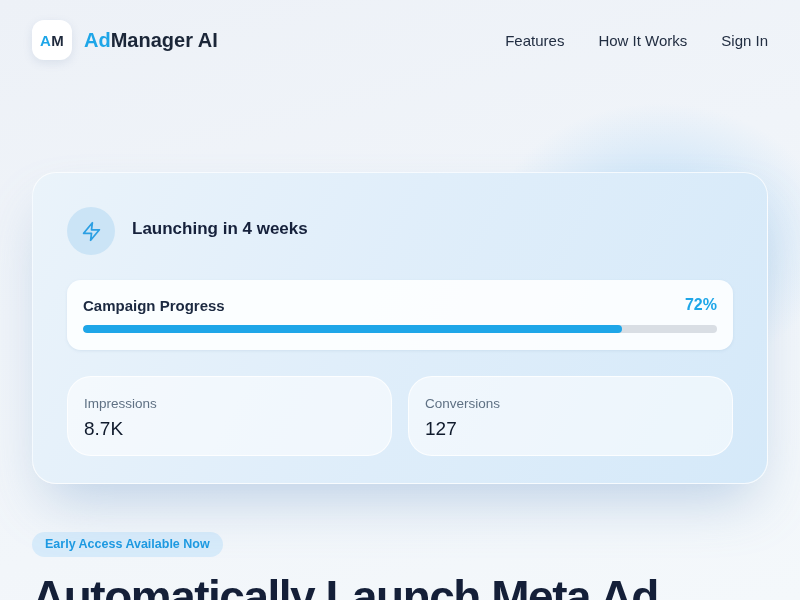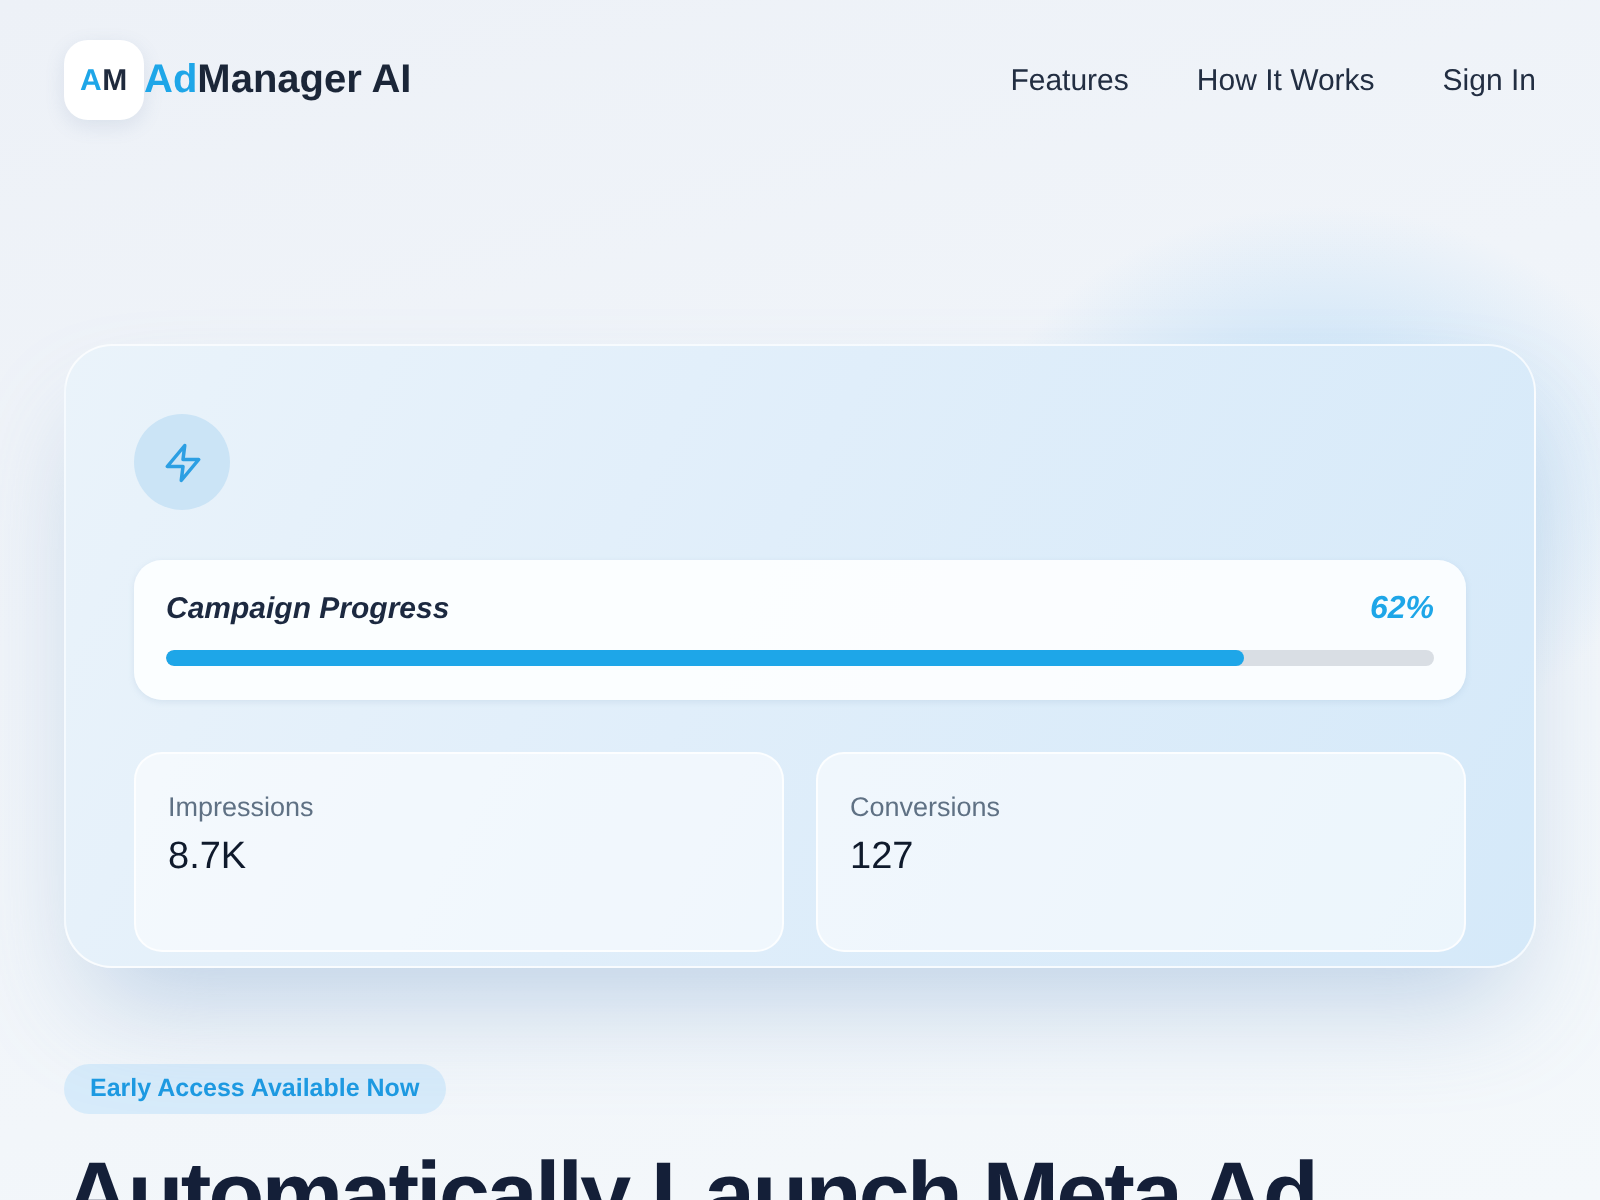--- a/index.html
+++ b/index.html
@@ -25,21 +25,21 @@
   }
   .logo-box{
     width:40px; height:40px; background:#ffffff; border-radius:12px;
     display:flex; align-items:center; justify-content:center;
     font-size:15px; font-weight:700; letter-spacing:.3px;
     box-shadow:0 3px 10px rgba(90,120,160,0.14);
     cursor:pointer;
   }
   .logo-a{ color:var(--accent,#1ea6e8); }
   .logo-m{ color:#1f2a3d; }
-  .brand{ font-size:20px; font-weight:800; color:#1b2638; cursor:pointer; }
+  .brand{ margin-left:12px; font-size:20px; font-weight:800; color:#1b2638; cursor:pointer; }
   .brand-hl{ color:var(--accent,#1ea6e8); }
   .nav{ margin-left:auto; display:flex; gap:34px; }
   .nav-link{
     font-size:15px; font-weight:500; color:#222e42; cursor:pointer; background:none; border:none;
     font-family:inherit;
   }
   .cta{
     margin-left:80px; background:var(--accent,#1ea6e8); color:#fff; border:none;
     border-radius:10px; padding:9px 19px; font-size:15px; font-weight:700;
     font-family:inherit; cursor:pointer;
@@ -59,29 +59,29 @@
     width:48px; height:48px; border-radius:50%; background:#cbe4f6;
     display:flex; align-items:center; justify-content:center; flex:none;
   }
   .card-title{ font-size:17px; font-weight:700; color:#16213b; margin-bottom:5px; }
   .card-sub{ font-size:13.5px; color:#637386; }
   .progress-box{
     margin-top:25px; background:rgba(252,254,255,0.95); border-radius:14px;
     padding:16px 16px 17px 16px;
     box-shadow:0 1px 3px rgba(130,160,195,0.18);
   }
-  .progress-head{ display:flex; justify-content:space-between; align-items:flex-start; margin-bottom:11px;font-style:italic; }
+  .progress-head{ display:flex; justify-content:space-between; align-items:flex-end; margin-bottom:11px; }
   .progress-label{ font-size:15px; font-weight:600; color:#1c2940; }
   .progress-value{ font-size:16px; font-weight:700; color:var(--accent,#1ea6e8); }
   .track{ height:8px; border-radius:99px; background:#d9dee4; overflow:hidden; }
   .fill{ height:100%; border-radius:99px; background:var(--accent,#1ea6e8); width:0; }
   .stats{ display:flex; gap:16px; margin-top:26px; }
   .stat{
     flex:1; background:rgba(255,255,255,0.55); border:1px solid rgba(255,255,255,0.8);
-    border-radius:14px; padding:19px 16px; height:100px;
+    border-radius:24px; padding:19px 16px; height:80px;
   }
   .stat-label{ font-size:13.5px; color:#5f7184; margin-bottom:7px; }
   .stat-value{ font-size:19px; font-weight:400; color:#0f1a2c; }
   
   .badge{
     display:inline-block; margin:48px 0 0 32px;
     background:#d7ebfa; color:#1d9ae2;
     font-size:12.5px; font-weight:600; line-height:1;
     padding:6px 13px; border-radius:999px;text-align:right;
   }
@@ -117,27 +117,28 @@
   <div class="hero-card">
     <div class="card-top">
       <div class="icon-circle">
         <span style="display:flex;">
           <svg width="21" height="21" viewBox="0 0 24 24" fill="none" stroke="#2c9fe3" stroke-width="2" stroke-linecap="round" stroke-linejoin="round">
             <polygon points="13 2 3 14 12 14 11 22 21 10 12 10 13 2"></polygon>
           </svg>
         </span>
       </div>
       <div>
+        <div class="card-title">Launching in 4 weeks</div>
       </div>
     </div>
 
     <div class="progress-box">
       <div class="progress-head">
         <span class="progress-label">Campaign Progress</span>
-        <span class="progress-value">62%</span>
+        <span class="progress-value">72%</span>
       </div>
       <div class="track">
         <div class="fill" style="width: 85%;"></div>
       </div>
     </div>
 
     <div class="stats">
       <div class="stat">
         <div class="stat-label">Impressions</div>
         <div class="stat-value">8.7K</div>

